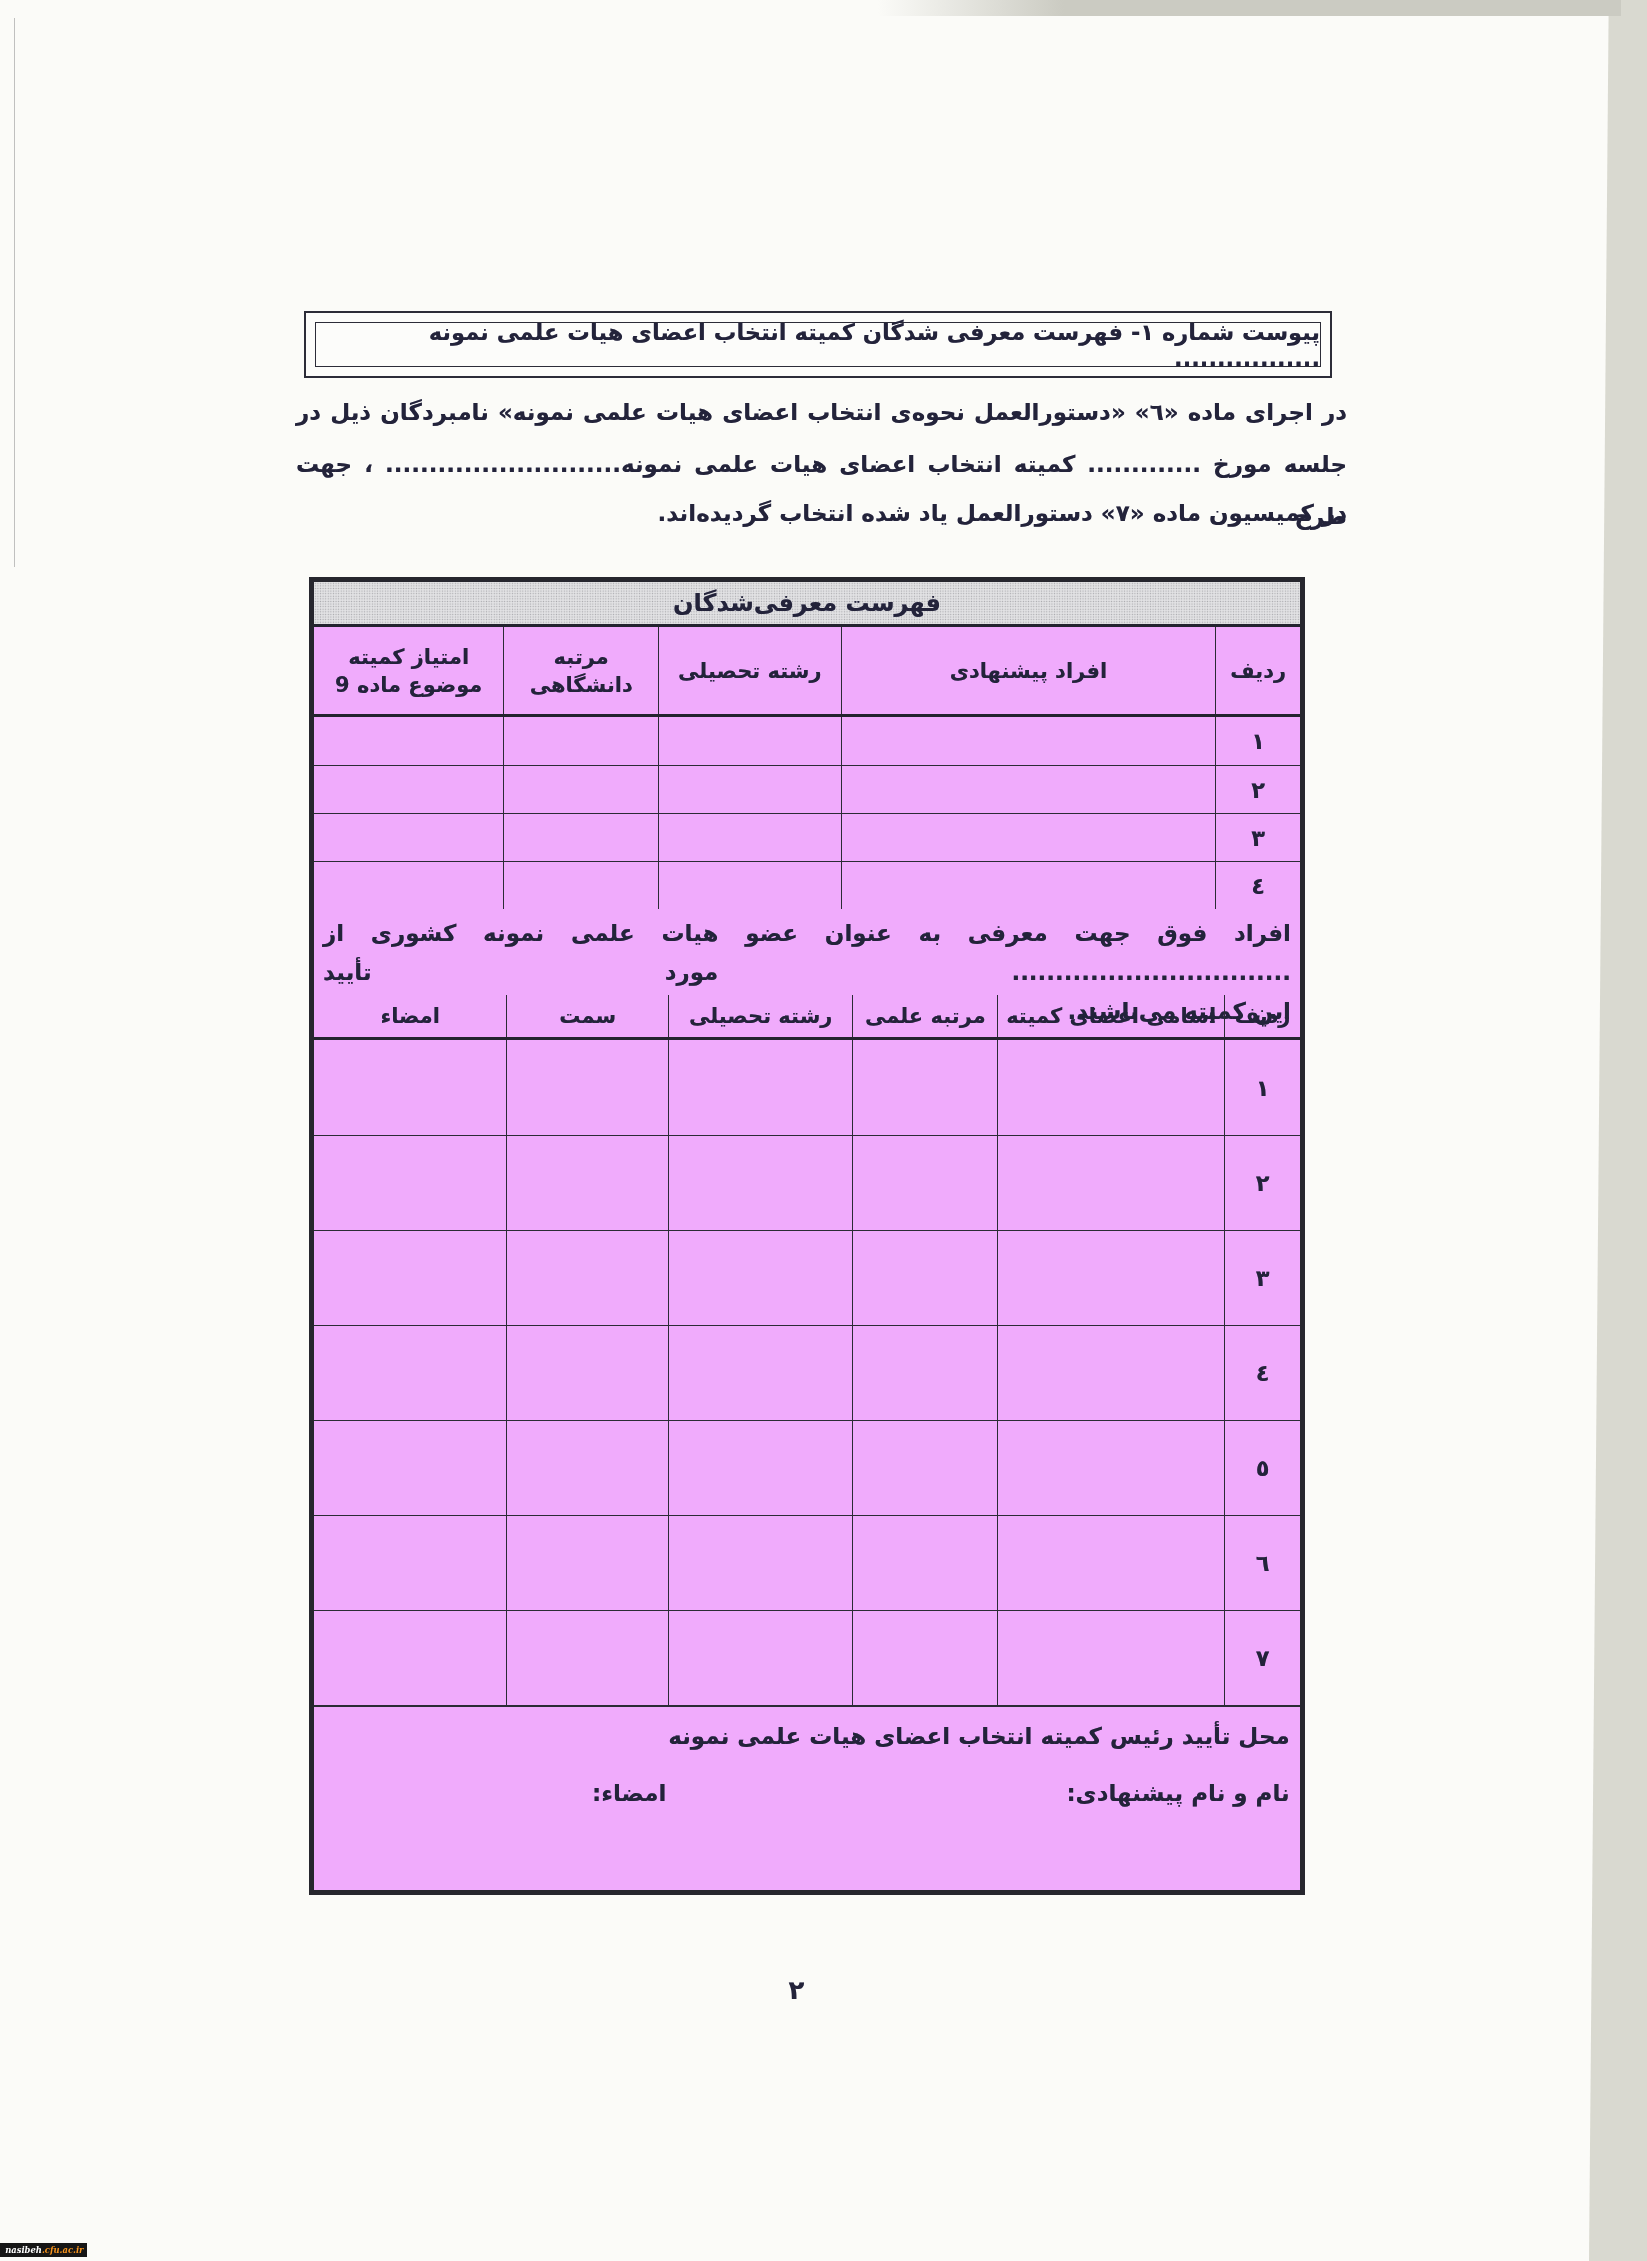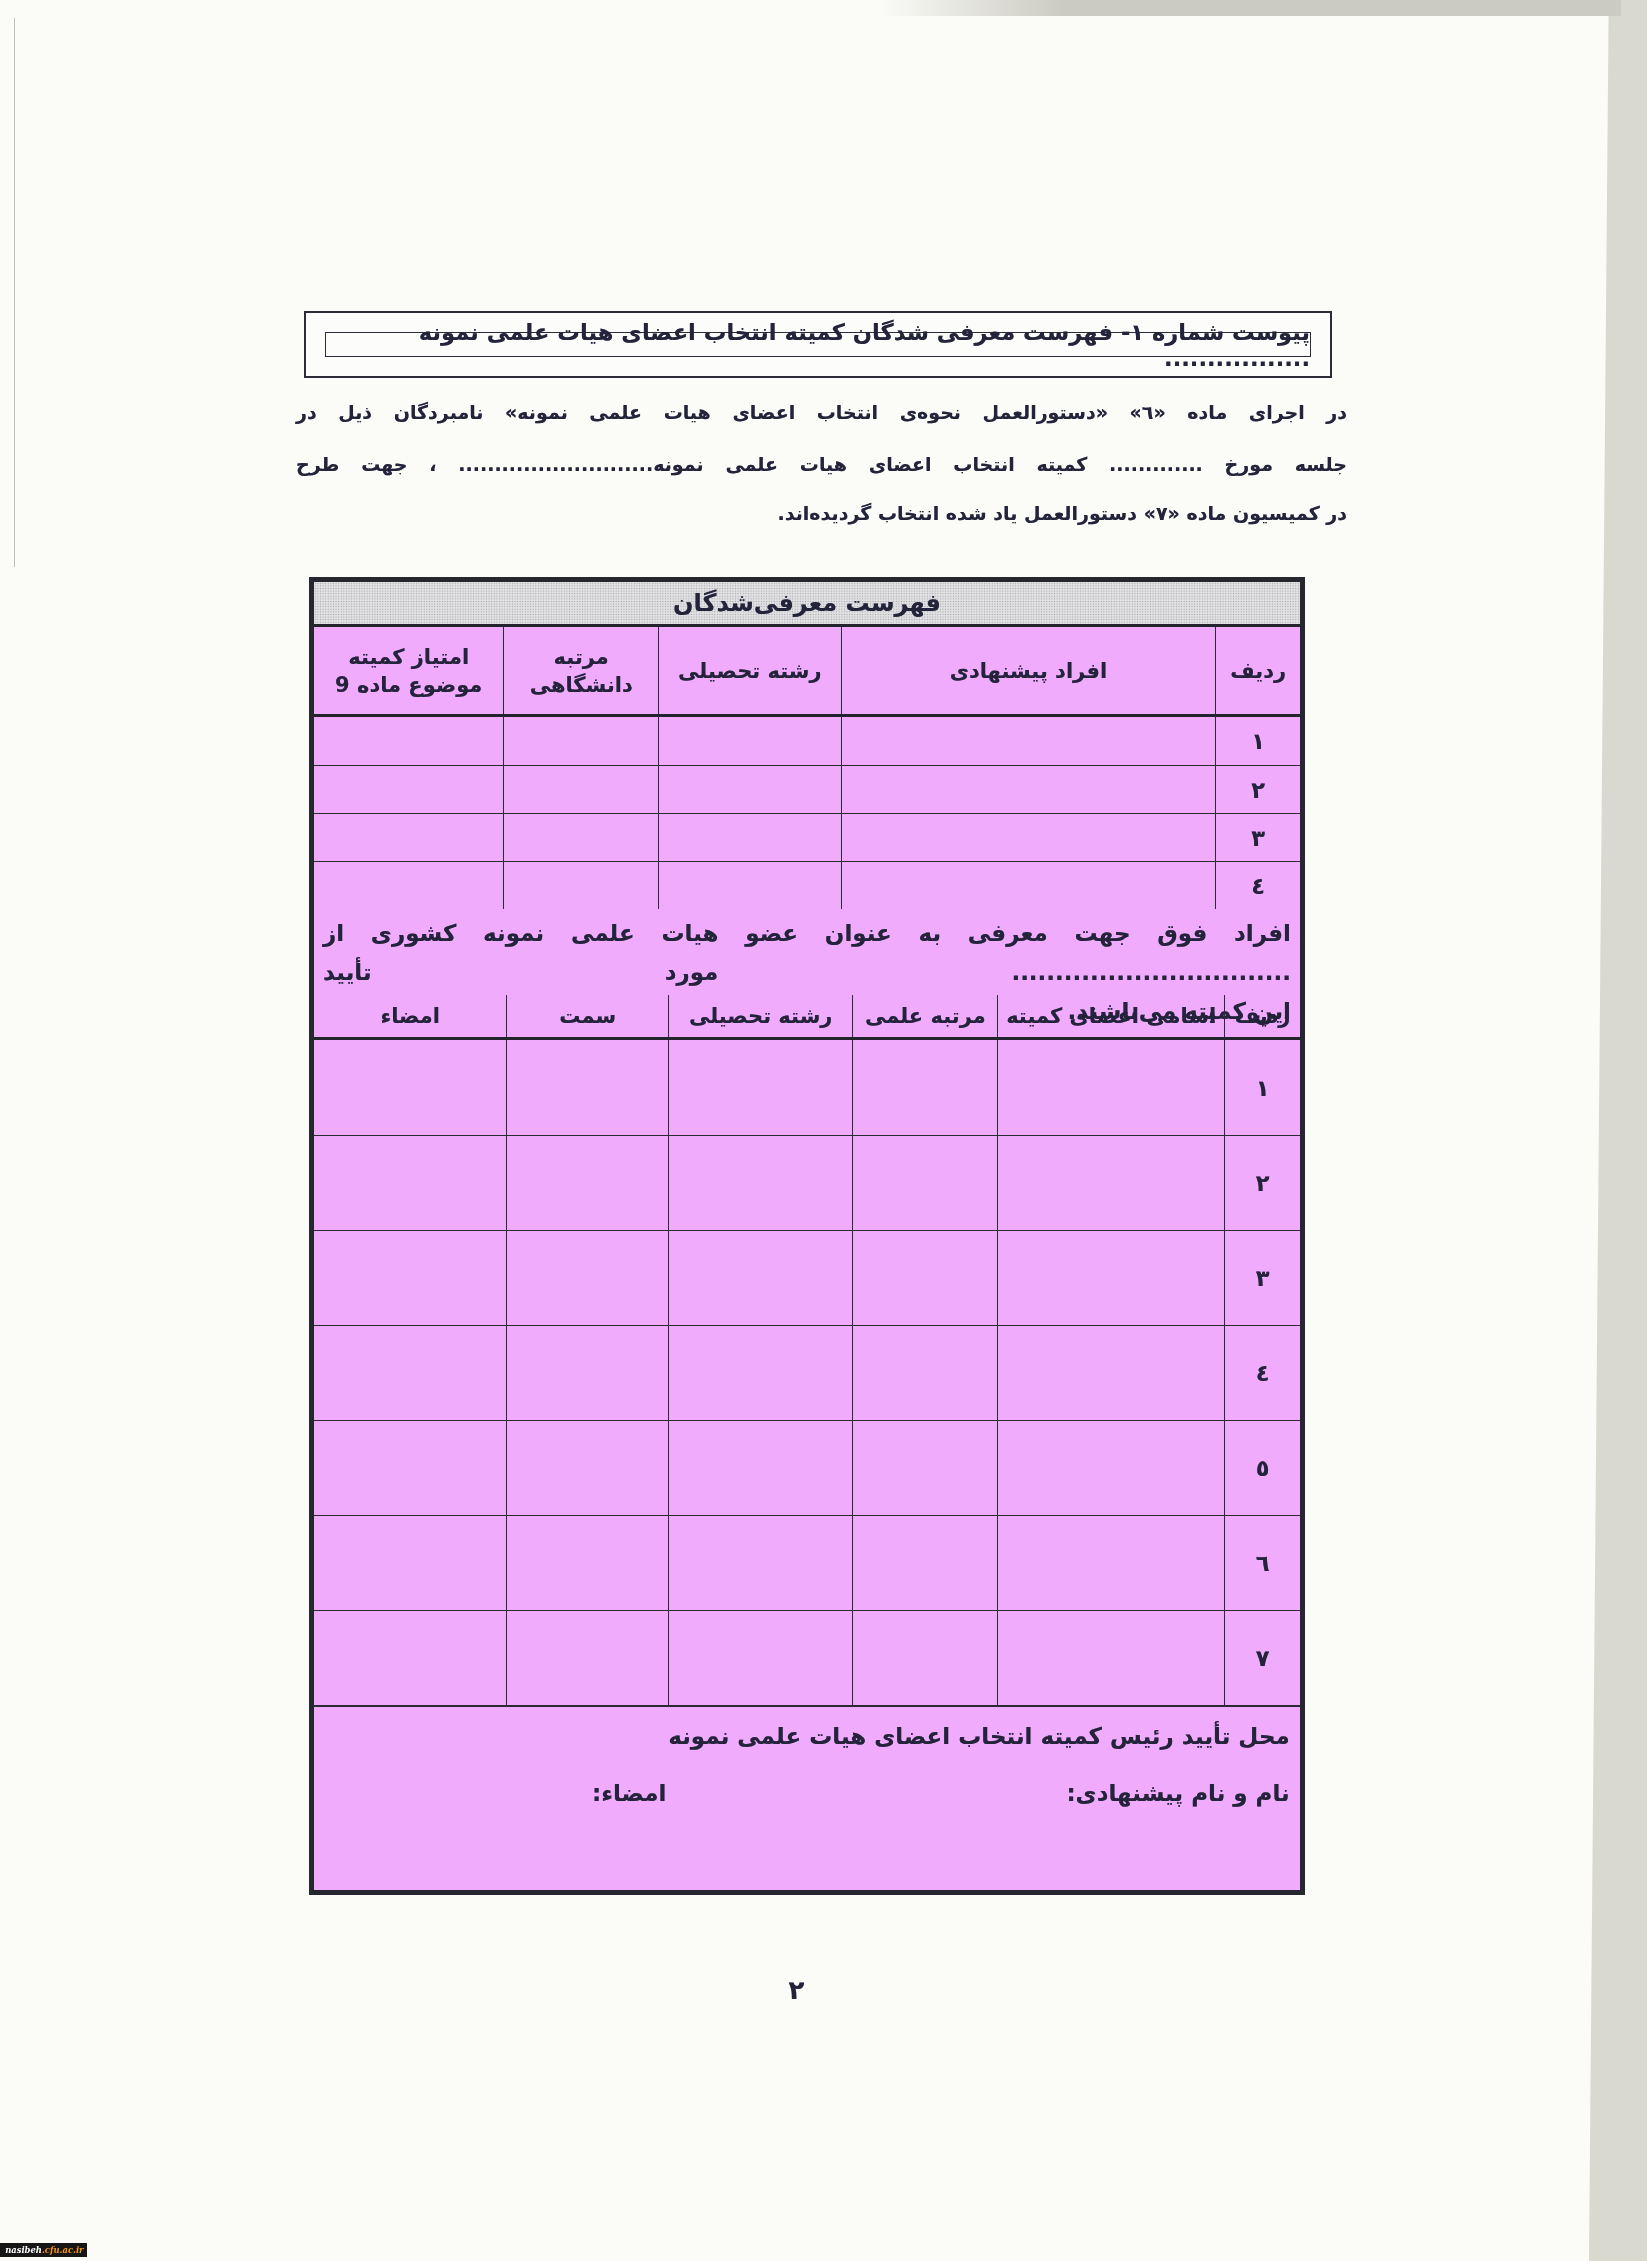--- a/index.html
+++ b/index.html
@@ -24,31 +24,31 @@
   }
   .scan-left-line{
     position:absolute;left:14px;top:18px;width:1.3px;height:549px;
     background:#9a9a9a;opacity:.6;
   }
   
   .ink{color:#23233a;font-weight:700;text-shadow:0 0 0.6px rgba(30,30,80,.45);}
   
   .appendix-box{
     position:absolute;left:304px;top:311px;width:1028px;height:67px;
-    box-sizing:border-box;border:2.6px solid #2c2c38;padding:19px;background:#fcfcfa;
+    box-sizing:border-box;border:2.6px solid #2c2c38;padding:9px;background:#fcfcfa;
   }
   .appendix-box-inner{
     box-sizing:border-box;width:100%;height:100%;
     border:1.3px solid #2c2c38;
     display:flex;align-items:center;justify-content:center;
     font-size:22.6px;
   }
   
   .intro{position:absolute;left:296px;top:386px;width:1051px;}
-  .intro .line{font-size:19px;height:52px;line-height:52px;white-space:nowrap;}
+  .intro .line{font-size:23px;height:52px;line-height:52px;white-space:nowrap;}
   .intro .just{white-space:normal;text-align:justify;text-align-last:justify;-moz-text-align-last:justify;}
   .intro .last{text-align:right;}
   .intro .l3{margin-top:-2.6px;}
   
   .bigtable{
     position:absolute;left:309px;top:577px;width:996px;height:1318px;
     box-sizing:border-box;border:5.2px solid #26262e;background:#f0abfc;
     display:flex;flex-direction:column;
   }
   .graybar{

